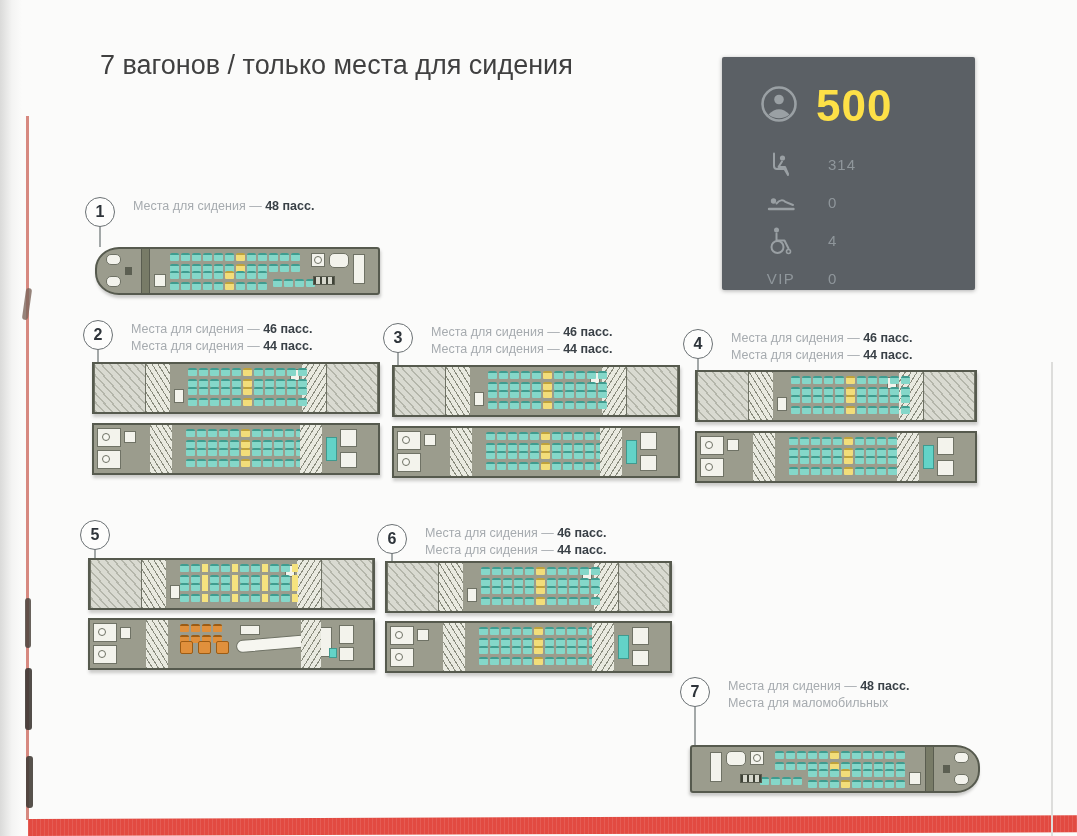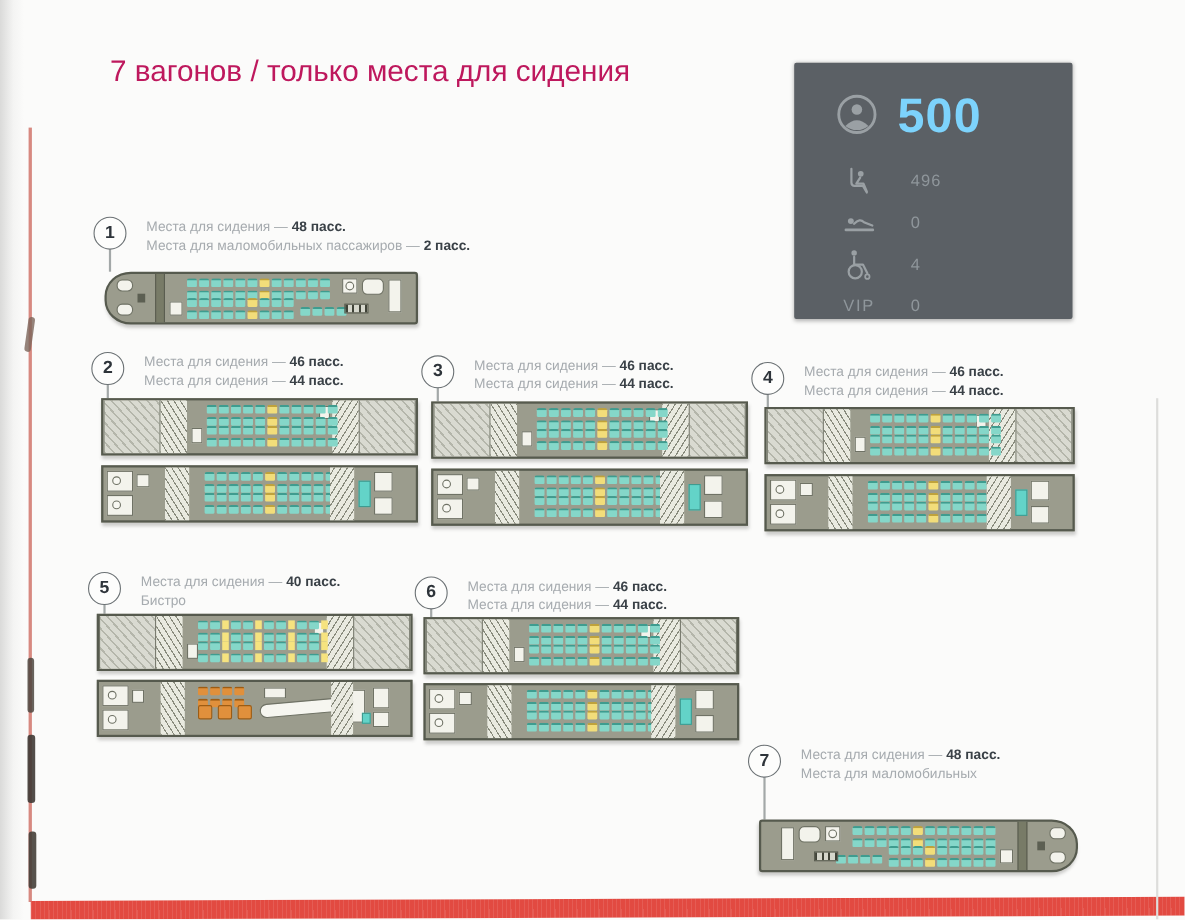--- a/index.html
+++ b/index.html
@@ -19,27 +19,27 @@
   .m4{left:26px;top:756px;width:7px;height:52px;background:#453f39;opacity:.9}
   .bottom-strip{position:absolute;left:28px;top:819px;width:1049px;height:17px;
     background:#e24a41;
     background-image:repeating-linear-gradient(90deg,rgba(255,255,255,.10) 0 1px,transparent 1px 4px);
     transform:rotate(-.2deg);transform-origin:left center}
   .right-edge{position:absolute;left:1051px;top:362px;width:2px;height:474px;background:#dddddb}
 
   
   .titleblock{position:absolute;left:100px;top:48px}
   .title{font-size:30px;font-weight:700;color:#545c65;letter-spacing:.4px;margin-bottom:5px}
-  .subtitle{font-size:27px;font-weight:400;color:#be185d;line-height:35px}
+  .subtitle{font-size:27px;font-weight:400;color:#404040;line-height:35px}
 
   
   .panel{position:absolute;left:722px;top:57px;width:253px;height:233px;background:#5b6065;
     border-radius:2px;box-shadow:0 1px 4px rgba(0,0,0,.3)}
   .p-total{display:flex;align-items:center;padding:24px 0 0 38px}
-  .p-total-num{font-size:44px;font-weight:700;color:#7dd3fc;margin-left:18px;letter-spacing:1px}
+  .p-total-num{font-size:44px;font-weight:700;color:#fde047;margin-left:18px;letter-spacing:1px}
   .p-row{display:flex;align-items:center;height:38px;padding-left:42px}
   .p-row.first{margin-top:14px}
   .p-ricon{width:34px;display:flex;justify-content:center}
   .p-val{margin-left:30px;font-size:15px;color:#8f969b;letter-spacing:1px}
   .p-viplabel{width:34px;font-size:15px;color:#8f969b;letter-spacing:1.5px;text-align:center}
 
   
   .wagon{position:absolute}
   .badge{position:absolute;left:0;top:0;width:30px;height:30px;border:1.5px solid #6b7174;border-radius:50%;
     background:#fdfdfc;display:flex;align-items:center;justify-content:center;
@@ -138,21 +138,21 @@
   </div>
 
   <div class="p-row first">
     <span class="p-ricon">
       <svg width="26" height="27" viewBox="0 0 26 27">
         <circle cx="14.5" cy="7" r="2.6" fill="#9aa0a4"></circle>
         <path d="M6 2.5 v12.5 q0 3 3 3 h7.5 l3.5 6" stroke="#9aa0a4" stroke-width="2" fill="none" stroke-linecap="round" stroke-linejoin="round"></path>
         <path d="M14 10.5 l-3.5 5.5 h6.5 l3 7" stroke="#9aa0a4" stroke-width="2" fill="none" stroke-linecap="round" stroke-linejoin="round"></path>
       </svg>
     </span>
-    <span class="p-val">496</span>
+    <span class="p-val">314</span>
   </div>
 
   <div class="p-row">
     <span class="p-ricon">
       <svg width="28" height="21" viewBox="0 0 28 21">
         <circle cx="6.5" cy="9" r="2.7" fill="#9aa0a4"></circle>
         <path d="M9.5 11.5 q5 -5.5 9 -1.5 l7.5 3" stroke="#9aa0a4" stroke-width="2" fill="none" stroke-linecap="round"></path>
         <path d="M2 17 h24.5" stroke="#9aa0a4" stroke-width="2.4" stroke-linecap="round"></path>
       </svg>
     </span>
@@ -177,21 +177,20 @@
   </div>
 </div>
 
 <div class="wagon w1">
   <div class="badge">
       <span>1</span>
     </div>
   <div class="leader"></div>
   <div class="wlabels">
       <div class="wl"><span class="wl-lab">Места для сидения — </span><span class="wl-val">48 пасс.</span></div>
-      <div class="wl"><span class="wl-lab">Места для маломобильных пассажиров — </span><span class="wl-val">2 пасс.</span></div>
     </div>
   <div class="wcars">
       <div class="car head">
         <div class="wbox round" style="left: 9px; top: 5px; width: 15px; height: 11px;"></div>
         <div class="wbox round" style="left: 9px; top: 27px; width: 15px; height: 11px;"></div>
         <div class="dk" style="left: 28px; top: 18px; width: 7px; height: 8px;"></div>
         <div class="vest" style="left: 44px; top: 0px; width: 9px; height: 44px;"></div>
         <div class="wbox" style="left: 57px; top: 25px; width: 12px; height: 13px;"></div>
         <div class="band" style="left: 73px; top: 4px;">
           <div class="brow">
@@ -697,24 +696,20 @@
         <div class="wbox" style="left: 240px; top: 27px; width: 17px; height: 16px;"></div>
       </div>
     </div>
 </div>
 
 <div class="wagon w5">
   <div class="badge">
       <span>5</span>
     </div>
   <div class="leader"></div>
-  <div class="wlabels">
-      <div class="wl"><span class="wl-lab">Места для сидения — </span><span class="wl-val">40 пасс.</span></div>
-      <div class="wl"><span class="wl-lab">Бистро</span></div>
-    </div>
   <div class="wcars">
       <div class="car deck">
         <div class="ecap" style="left: 0px; top: 0px; width: 52px; height: 48px;"></div>
         <div class="ecap" style="left: 231px; top: 0px; width: 52px; height: 48px;"></div>
         <div class="fanL" style="left: 52px; top: 0px; width: 24px; height: 48px;"></div>
         <div class="fanR" style="left: 207px; top: 0px; width: 24px; height: 48px;"></div>
         <div class="wbox" style="left: 80px; top: 25px; width: 10px; height: 14px;"></div>
         <div class="wbox" style="left: 195px; top: 5px; width: 10px; height: 12px;"></div>
         <div class="band" style="left: 90px; top: 4px;">
           <div class="brow">

